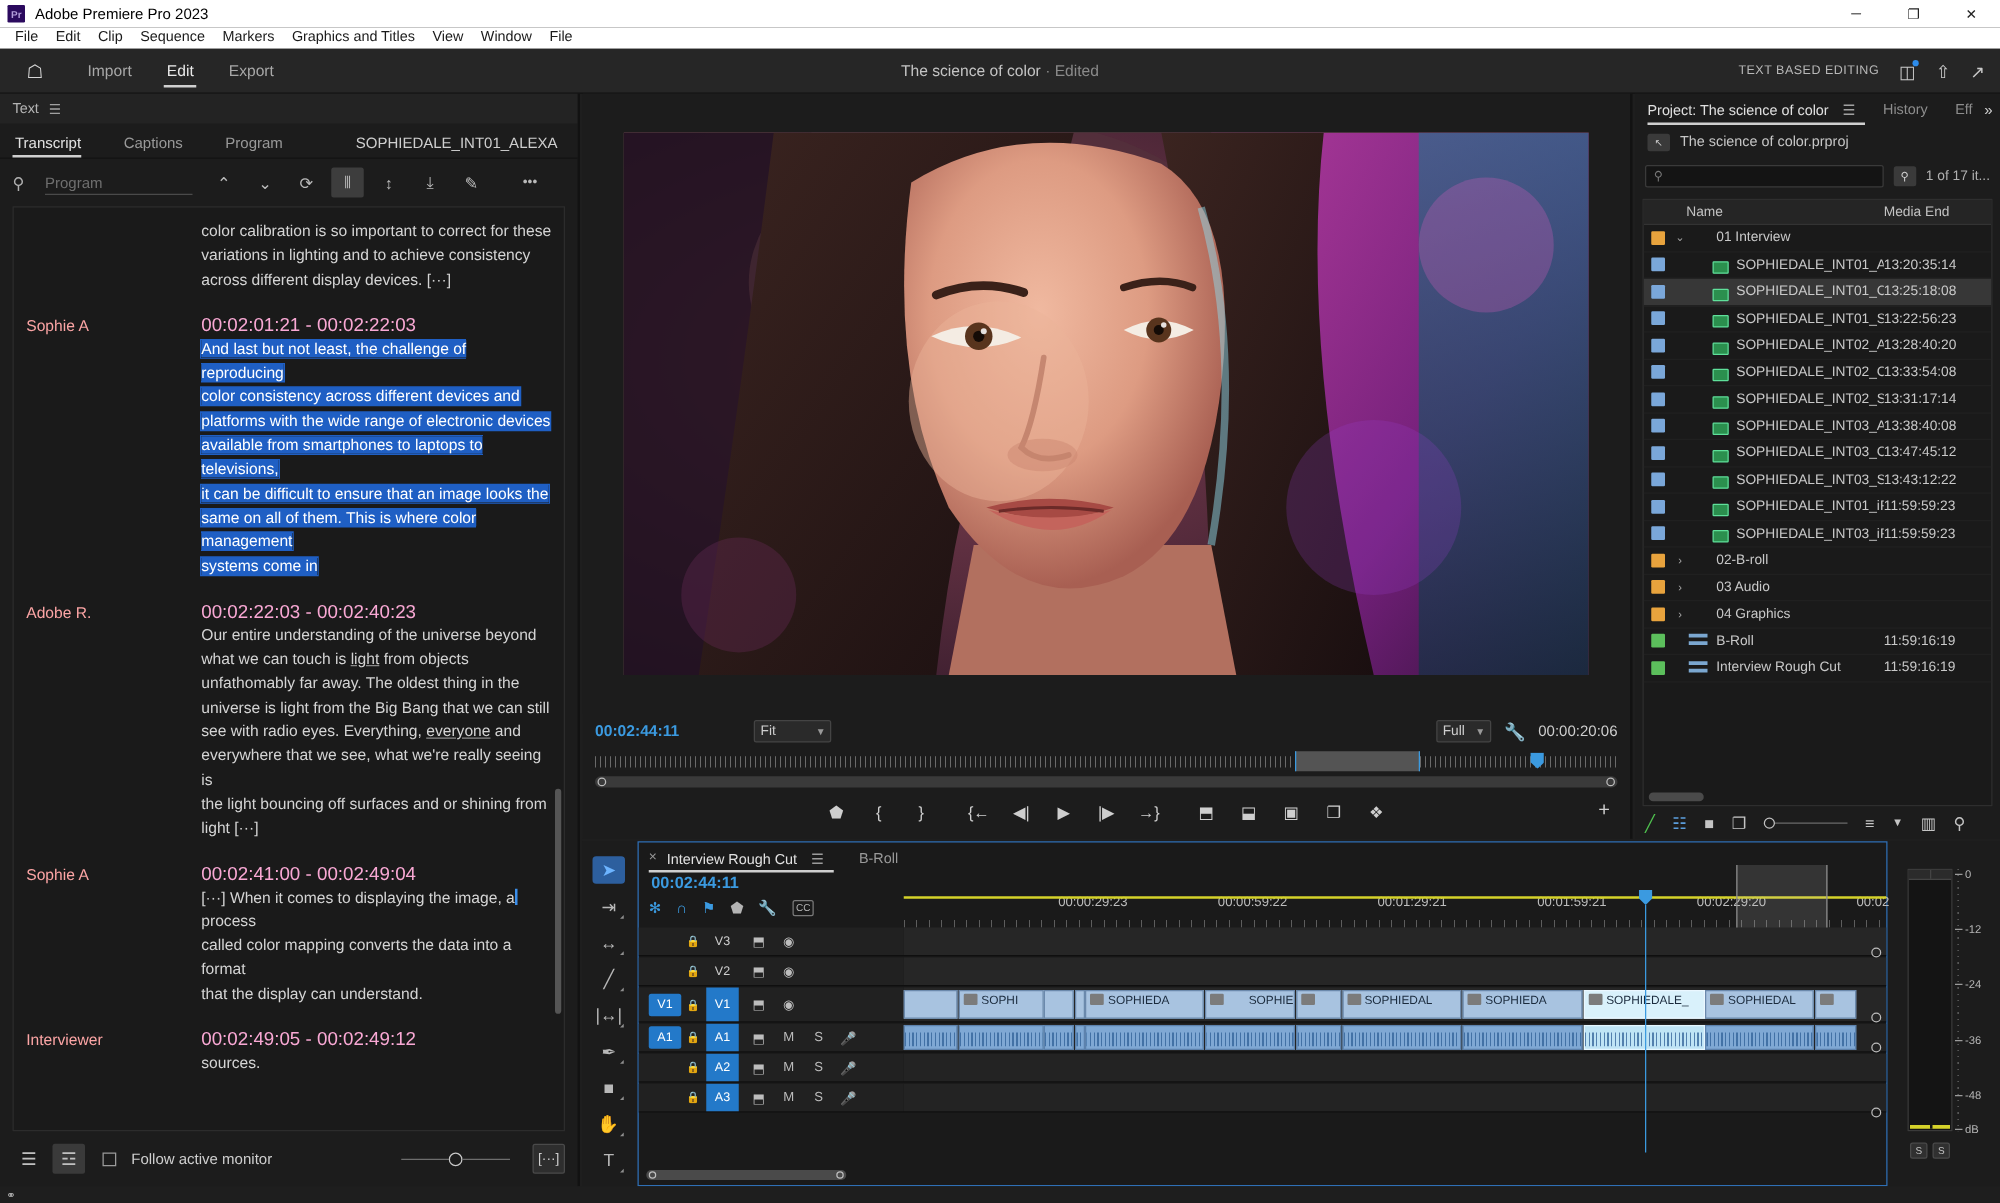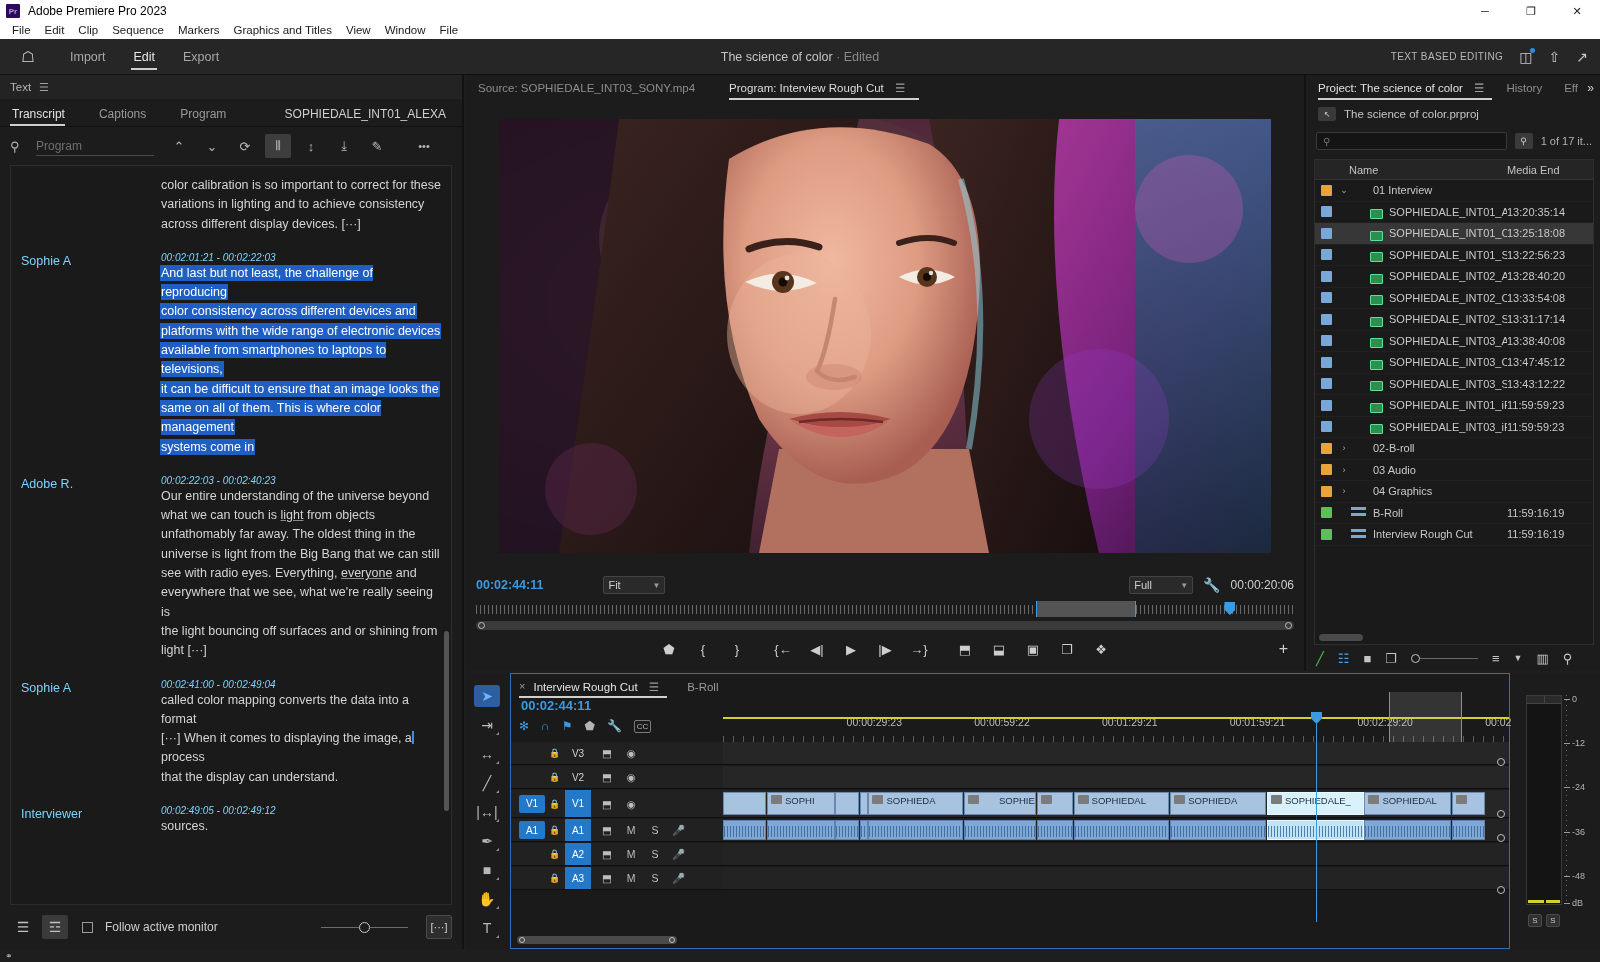--- a/index.html
+++ b/index.html
@@ -100,23 +100,23 @@
     color: #b9b9b9; font-size: 13px; margin-right: 7px; border-radius: 2px;
   }
   .ti.sel { background: #3d3d3d; }
 
   .transcript-body {
     flex: 1; margin: 0 10px 0 10px; background: #1a1a1a;
     border: 1px solid #2c2c2c; overflow: hidden; position: relative;
   }
   .tr-scroll { position:absolute; inset:0; overflow:hidden; }
   .tr-block { display: flex; padding: 0 10px; margin-bottom: 2px; }
-  .tr-speaker { width: 140px; flex: 0 0 140px; font-size: 12.5px; color: #7dd3fc; padding-top: 2px; }
+  .tr-speaker { width: 140px; flex: 0 0 140px; font-size: 12.5px; color: #fca5a5; padding-top: 2px; }
   .tr-content { flex: 1; }
-  .tr-time { font-size: 10px; color: #7dd3fc; margin-bottom: 1px; font-style: italic; }
+  .tr-time { font-size: 15px; color: #f9a8d4; margin-bottom: 1px; }
   .tr-text { font-size: 12.5px; line-height: 19.3px; color: #d4d4d4; }
   .tr-text span.hl { background: #1f5fc4; color: #fff; box-shadow: 0 0 0 1px #1f5fc4; }
   .tr-text u { text-decoration-color: #8a8a8a; }
   .caret { display:inline-block; width:2px; height:13px; background:#3b8eea; vertical-align:-2px; }
   .tr-vscroll { position:absolute; right:2px; width:5px; border-radius:3px; background:#555; }
 
   .text-foot {
     height: 44px; display: flex; align-items: center; padding: 0 10px; gap: 6px;
   }
   .foot-ico { width: 26px; height: 24px; display:flex; align-items:center; justify-content:center; color:#c0c0c0; font-size:14px; border-radius:2px;}
@@ -413,22 +413,22 @@
                 <div>the light bouncing off surfaces and or shining from</div>
                 <div>light [···]</div>
               </div>
             </div>
           </div>
           <div class="tr-block" style="margin-bottom: 18px;">
             <div class="tr-speaker">Sophie A</div>
             <div class="tr-content">
               <div class="tr-time">00:02:41:00 - 00:02:49:04</div>
               <div class="tr-text">
+                <div>[···] When it comes to displaying the image, a<span class="caret"></span>process</div>
                 <div>called color mapping converts the data into a format</div>
-                <div>[···] When it comes to displaying the image, a<span class="caret"></span>process</div>
                 <div>that the display can understand.</div>
               </div>
             </div>
           </div>
           <div class="tr-block" style="margin-bottom: 34px;">
             <div class="tr-speaker">Interviewer</div>
             <div class="tr-content">
               <div class="tr-time">00:02:49:05 - 00:02:49:12</div>
               <div class="tr-text">
                 <div>sources.</div>
@@ -446,27 +446,20 @@
       <div class="slider-wrap">
         <div class="sl-line"></div>
           <div class="sl-knob"></div>
           <div class="sl-line"></div>
       </div>
       <div class="ellipsis-btn">[···]</div>
     </div>
   </div>
 
   <div class="monitor">
-    <div class="mon-tabrow">
-      <div class="mon-tab">Source: SOPHIEDALE_INT03_SONY.mp4</div>
-      <div class="mon-tab active">
-        <span>Program: Interview Rough Cut</span>
-        <span class="ham">☰</span>
-      </div>
-    </div>
     <div class="video-area">
       <div class="video-frame">
         <svg width="772" height="434" viewBox="0 0 772 434" preserveAspectRatio="none">
           <defs>
             <radialGradient id="bgG" cx="32%" cy="42%" r="78%">
               <stop offset="0%" stop-color="#8a4a52"></stop>
               <stop offset="45%" stop-color="#5e2f40"></stop>
               <stop offset="100%" stop-color="#2a1626"></stop>
             </radialGradient>
             <linearGradient id="magenta" x1="0" y1="0" x2="1" y2="1">
@@ -532,21 +525,21 @@
       </div>
     </div>
     <div class="mon-ctrl">
       <div class="mon-row1">
         <div class="tc-blue">00:02:44:11</div>
         <div class="fit-select">
           <span>Fit</span>
           <span style="font-size:8px;color:#9a9a9a">▼</span>
         </div>
         <div class="mon-row1-right">
-          <div class="fit-select" style="margin-left:0;width:64px">
+          <div class="fit-select" style="margin-left:0;width:44px">
             <span>Full</span>
             <span style="font-size:8px;color:#9a9a9a">▼</span>
           </div>
           <div class="icon-btn">🔧</div>
           <div style="font-size:12px;color:#cfcfcf">00:00:20:06</div>
         </div>
       </div>
       <div class="ruler-strip">
         <div class="ruler-ticks"></div>
         <div class="ruler-workarea"></div>

